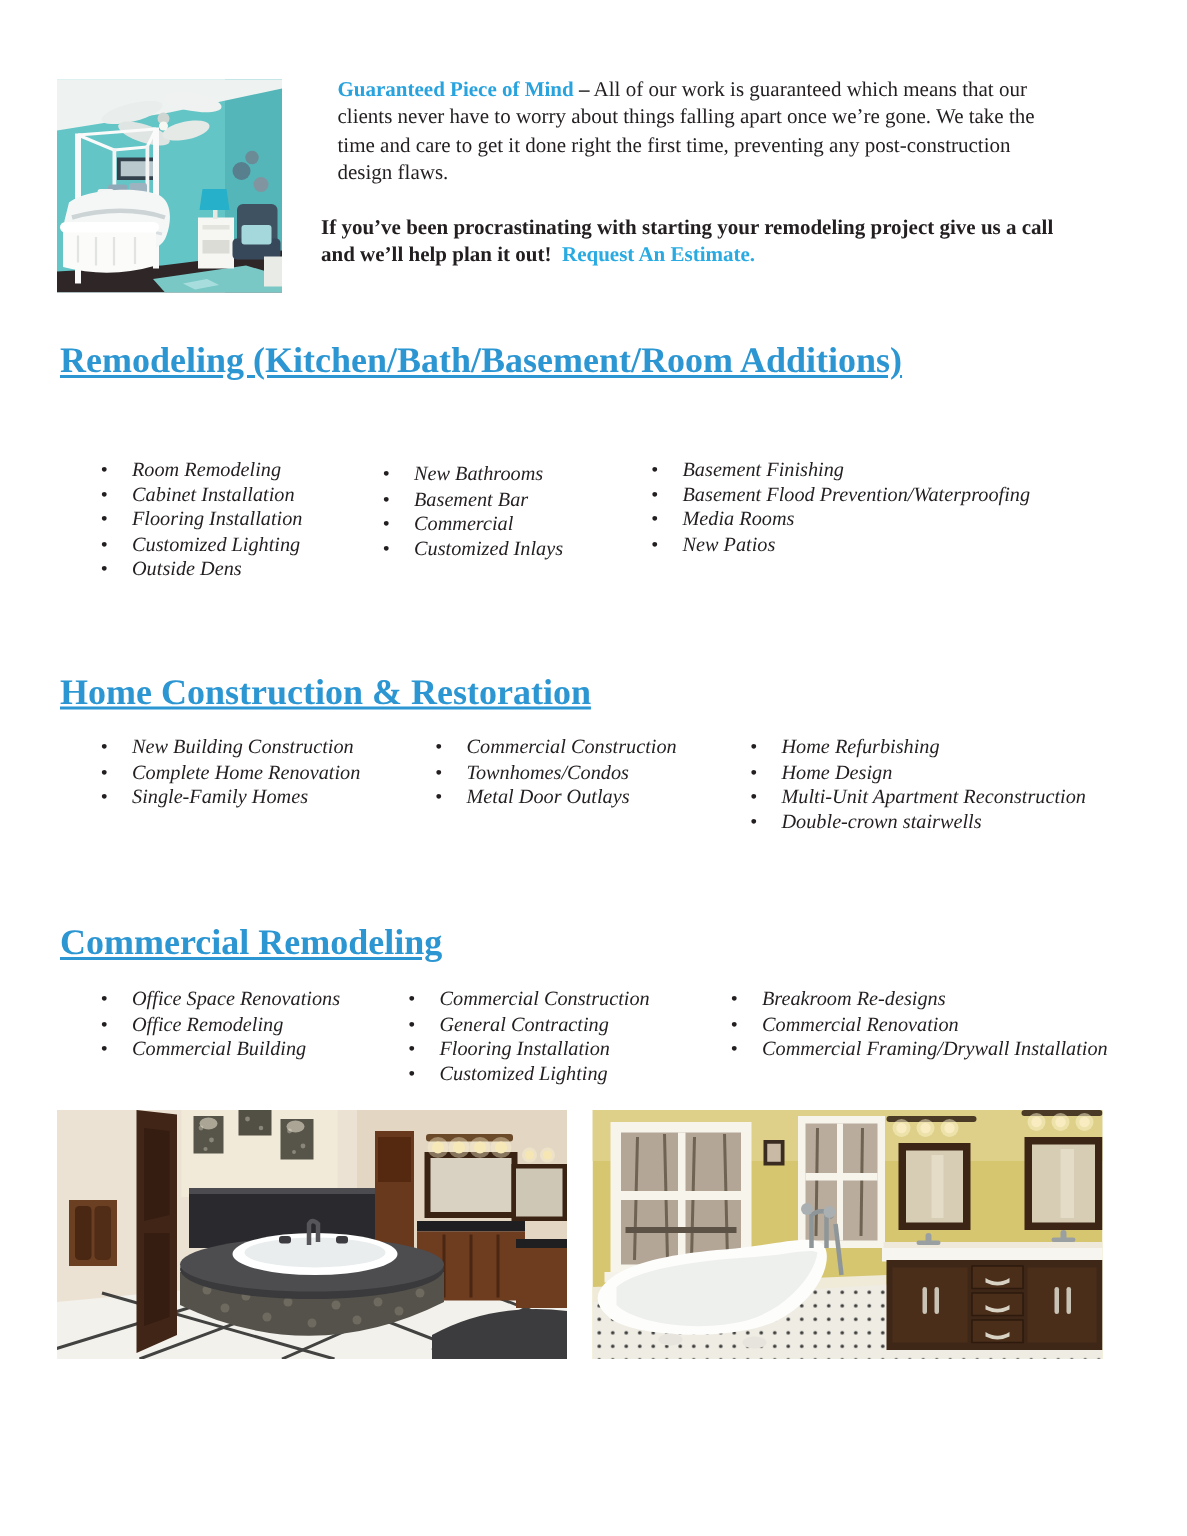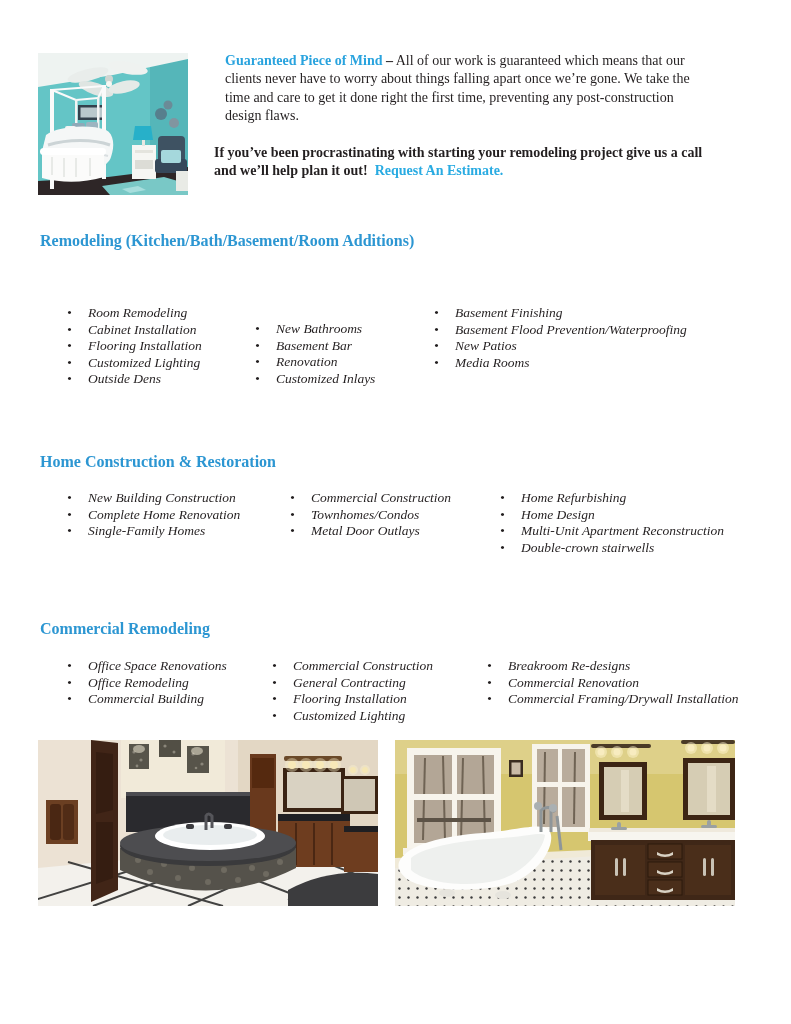--- a/index.html
+++ b/index.html
@@ -17,35 +17,35 @@
   .hero-img{position:absolute;left:38px;top:53px;width:150px;height:142px;display:block;}
   .intro{position:absolute;left:214px;top:52px;width:500px;font-size:14px;line-height:18.4px;}
   .intro p{margin:0;}
   .lead{margin-left:11px !important;width:478px;}
   .lead-title{color:var(--lead-color);font-weight:bold;}
   .lead-dash{font-weight:bold;}
   .cta{margin-top:18px !important;font-weight:bold;}
   .cta-link{color:var(--link-color);font-weight:bold;text-decoration:none;cursor:pointer;}
 
   
-  h2.svc-title{position:absolute;left:40px;margin:0;font-size:16px;line-height:24px;color:var(--heading-color);font-weight:bold;}
+  h2.svc-title{position:absolute;left:40px;margin:0;font-size:24px;line-height:24px;color:var(--heading-color);font-weight:bold;text-decoration:underline;}
   #h-remodeling{top:229px;}
   #h-construction{top:450px;}
   #h-commercial{top:617px;}
 
   
   .cols{position:absolute;left:65px;display:flex;font-size:13.5px;line-height:16.6px;font-style:italic;}
   #cols-remodeling{top:305px;}
   #cols-construction{top:490px;}
   #cols-commercial{top:658px;}
   .cols ul{list-style:none;margin:0;padding:0;flex:0 0 auto;}
   .cols li{position:relative;padding-left:23px;white-space:nowrap;}
   .cols li::before{content:"\2022";position:absolute;left:2px;}
   #cols-remodeling ul:nth-child(1){width:188px;}
-  #cols-remodeling ul:nth-child(2){width:179px;margin-top:16px;}
+  #cols-remodeling ul:nth-child(2){width:179px;margin-top:3px;}
   #cols-construction ul:nth-child(1){width:223px;}
   #cols-construction ul:nth-child(2){width:210px;}
   #cols-commercial ul:nth-child(1){width:205px;}
   #cols-commercial ul:nth-child(2){width:215px;}
 
   
   .gallery{position:absolute;left:38px;top:740px;display:flex;gap:17px;}
   .gallery svg{display:block;width:340px;height:166px;}
 </style>
 </head>
@@ -125,28 +125,28 @@
       <ul>
         <li>Room Remodeling</li>
         <li>Cabinet Installation</li>
         <li>Flooring Installation</li>
         <li>Customized Lighting</li>
         <li>Outside Dens</li>
       </ul>
       <ul>
         <li>New Bathrooms</li>
         <li>Basement Bar</li>
-        <li>Renovation</li>
+        <li>Commercial</li>
         <li>Customized Inlays</li>
       </ul>
       <ul>
         <li>Basement Finishing</li>
         <li>Basement Flood Prevention/Waterproofing</li>
+        <li>Media Rooms</li>
         <li>New Patios</li>
-        <li>Media Rooms</li>
       </ul>
     </div>
 
   <h2 class="svc-title" id="h-construction">Home Construction &amp; Restoration</h2>
   <div class="cols" id="cols-construction">
       <ul>
         <li>New Building Construction</li>
         <li>Complete Home Renovation</li>
         <li>Single-Family Homes</li>
       </ul>

